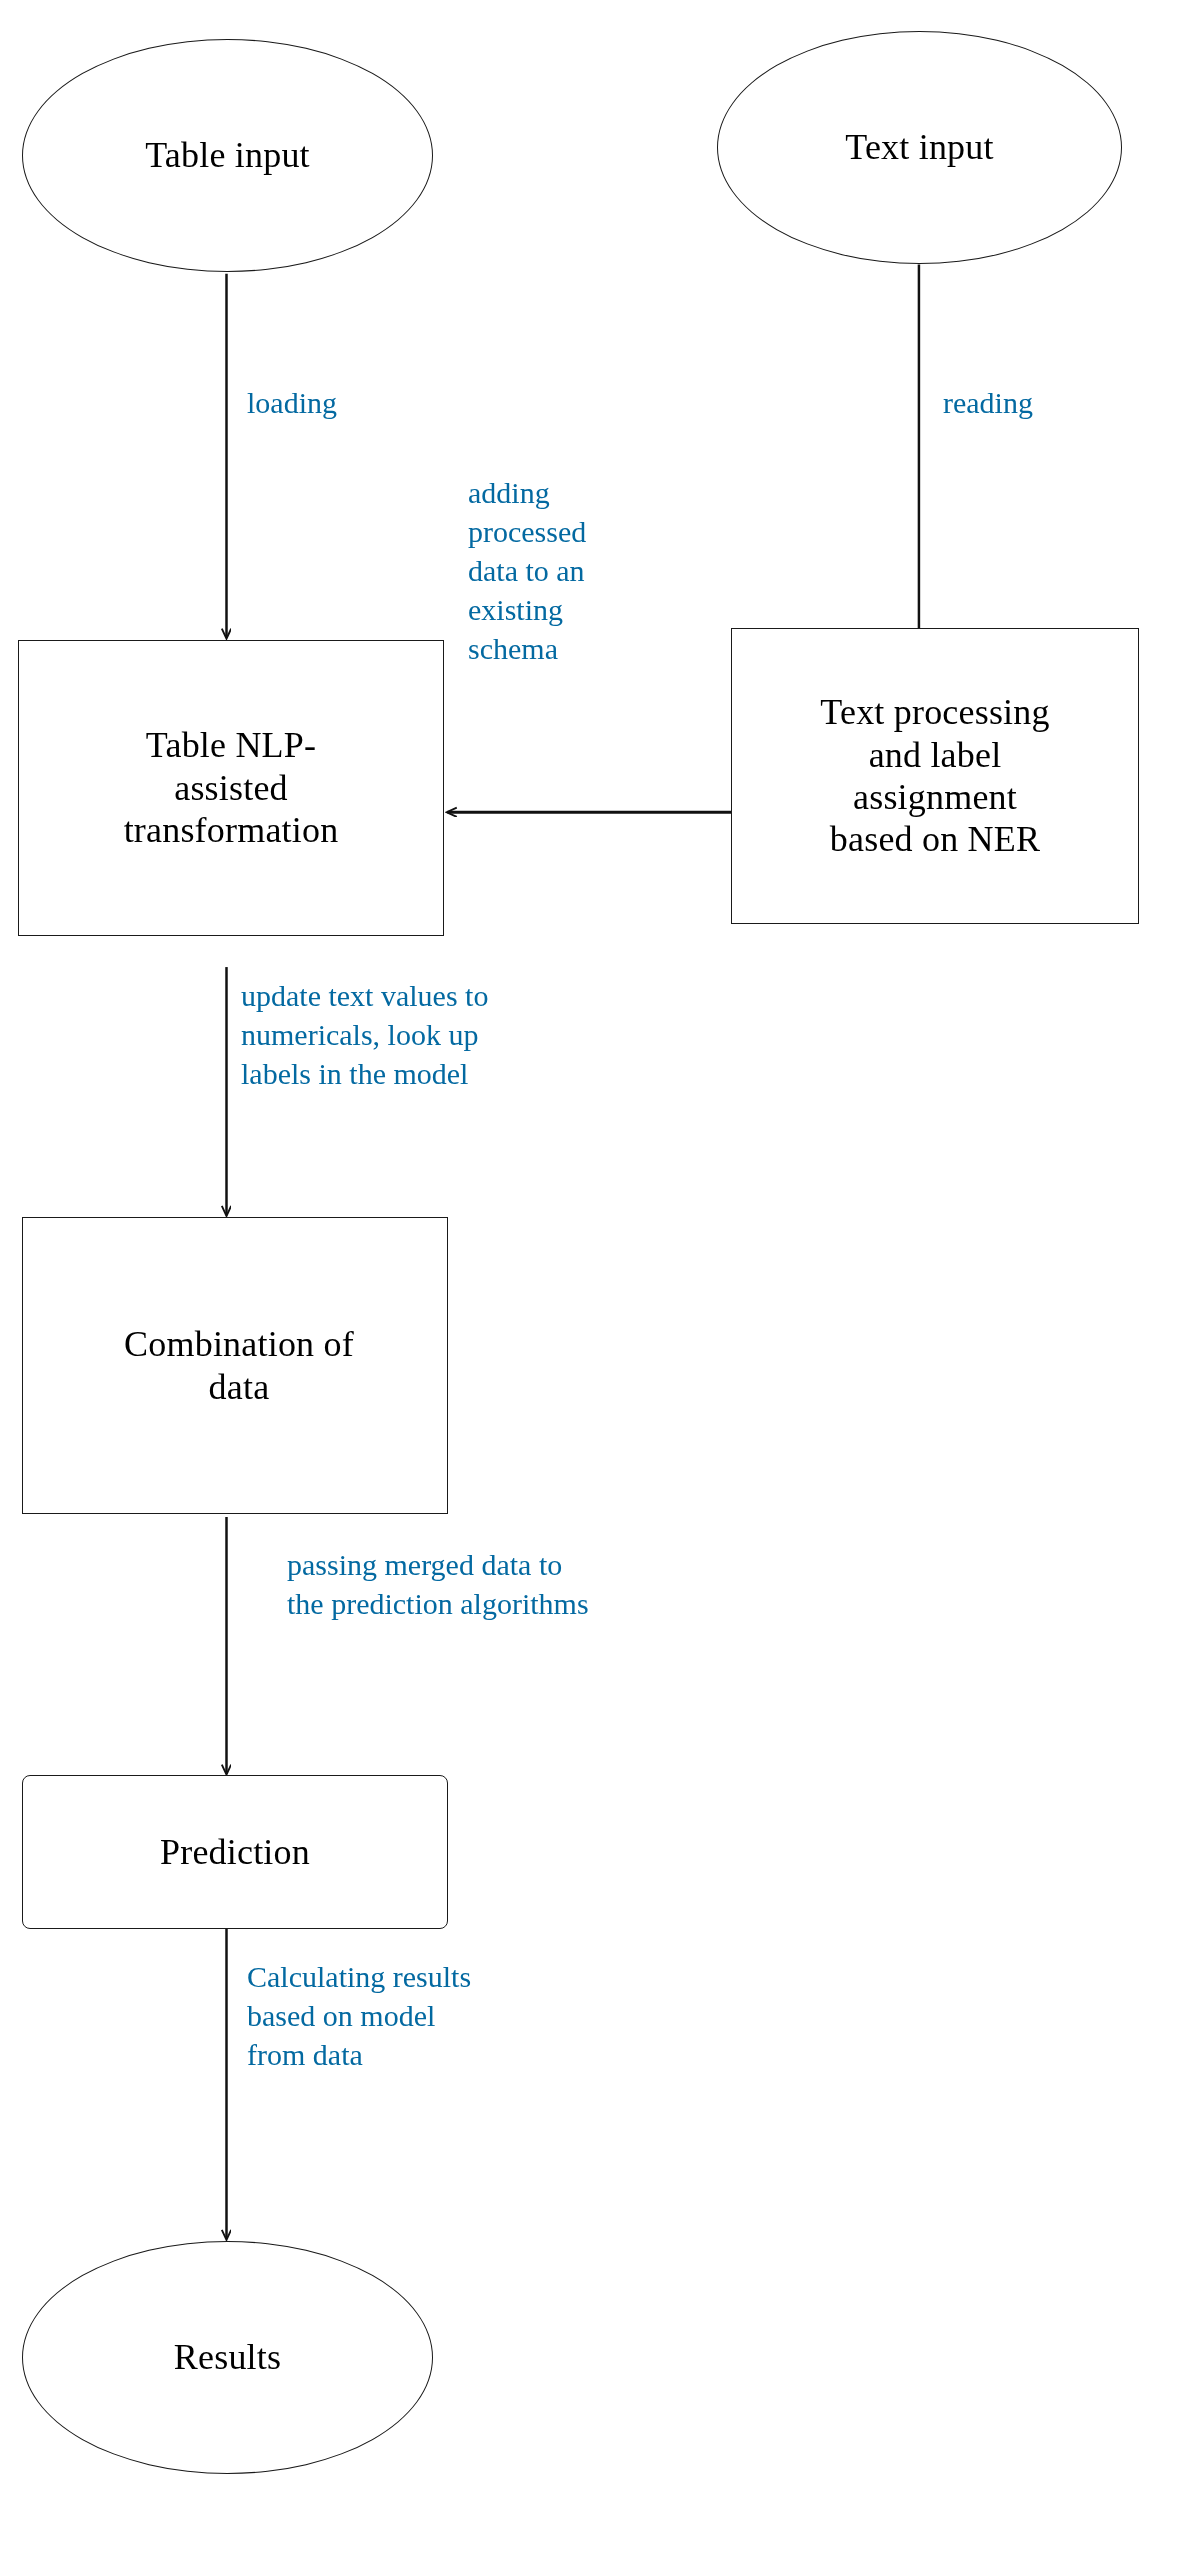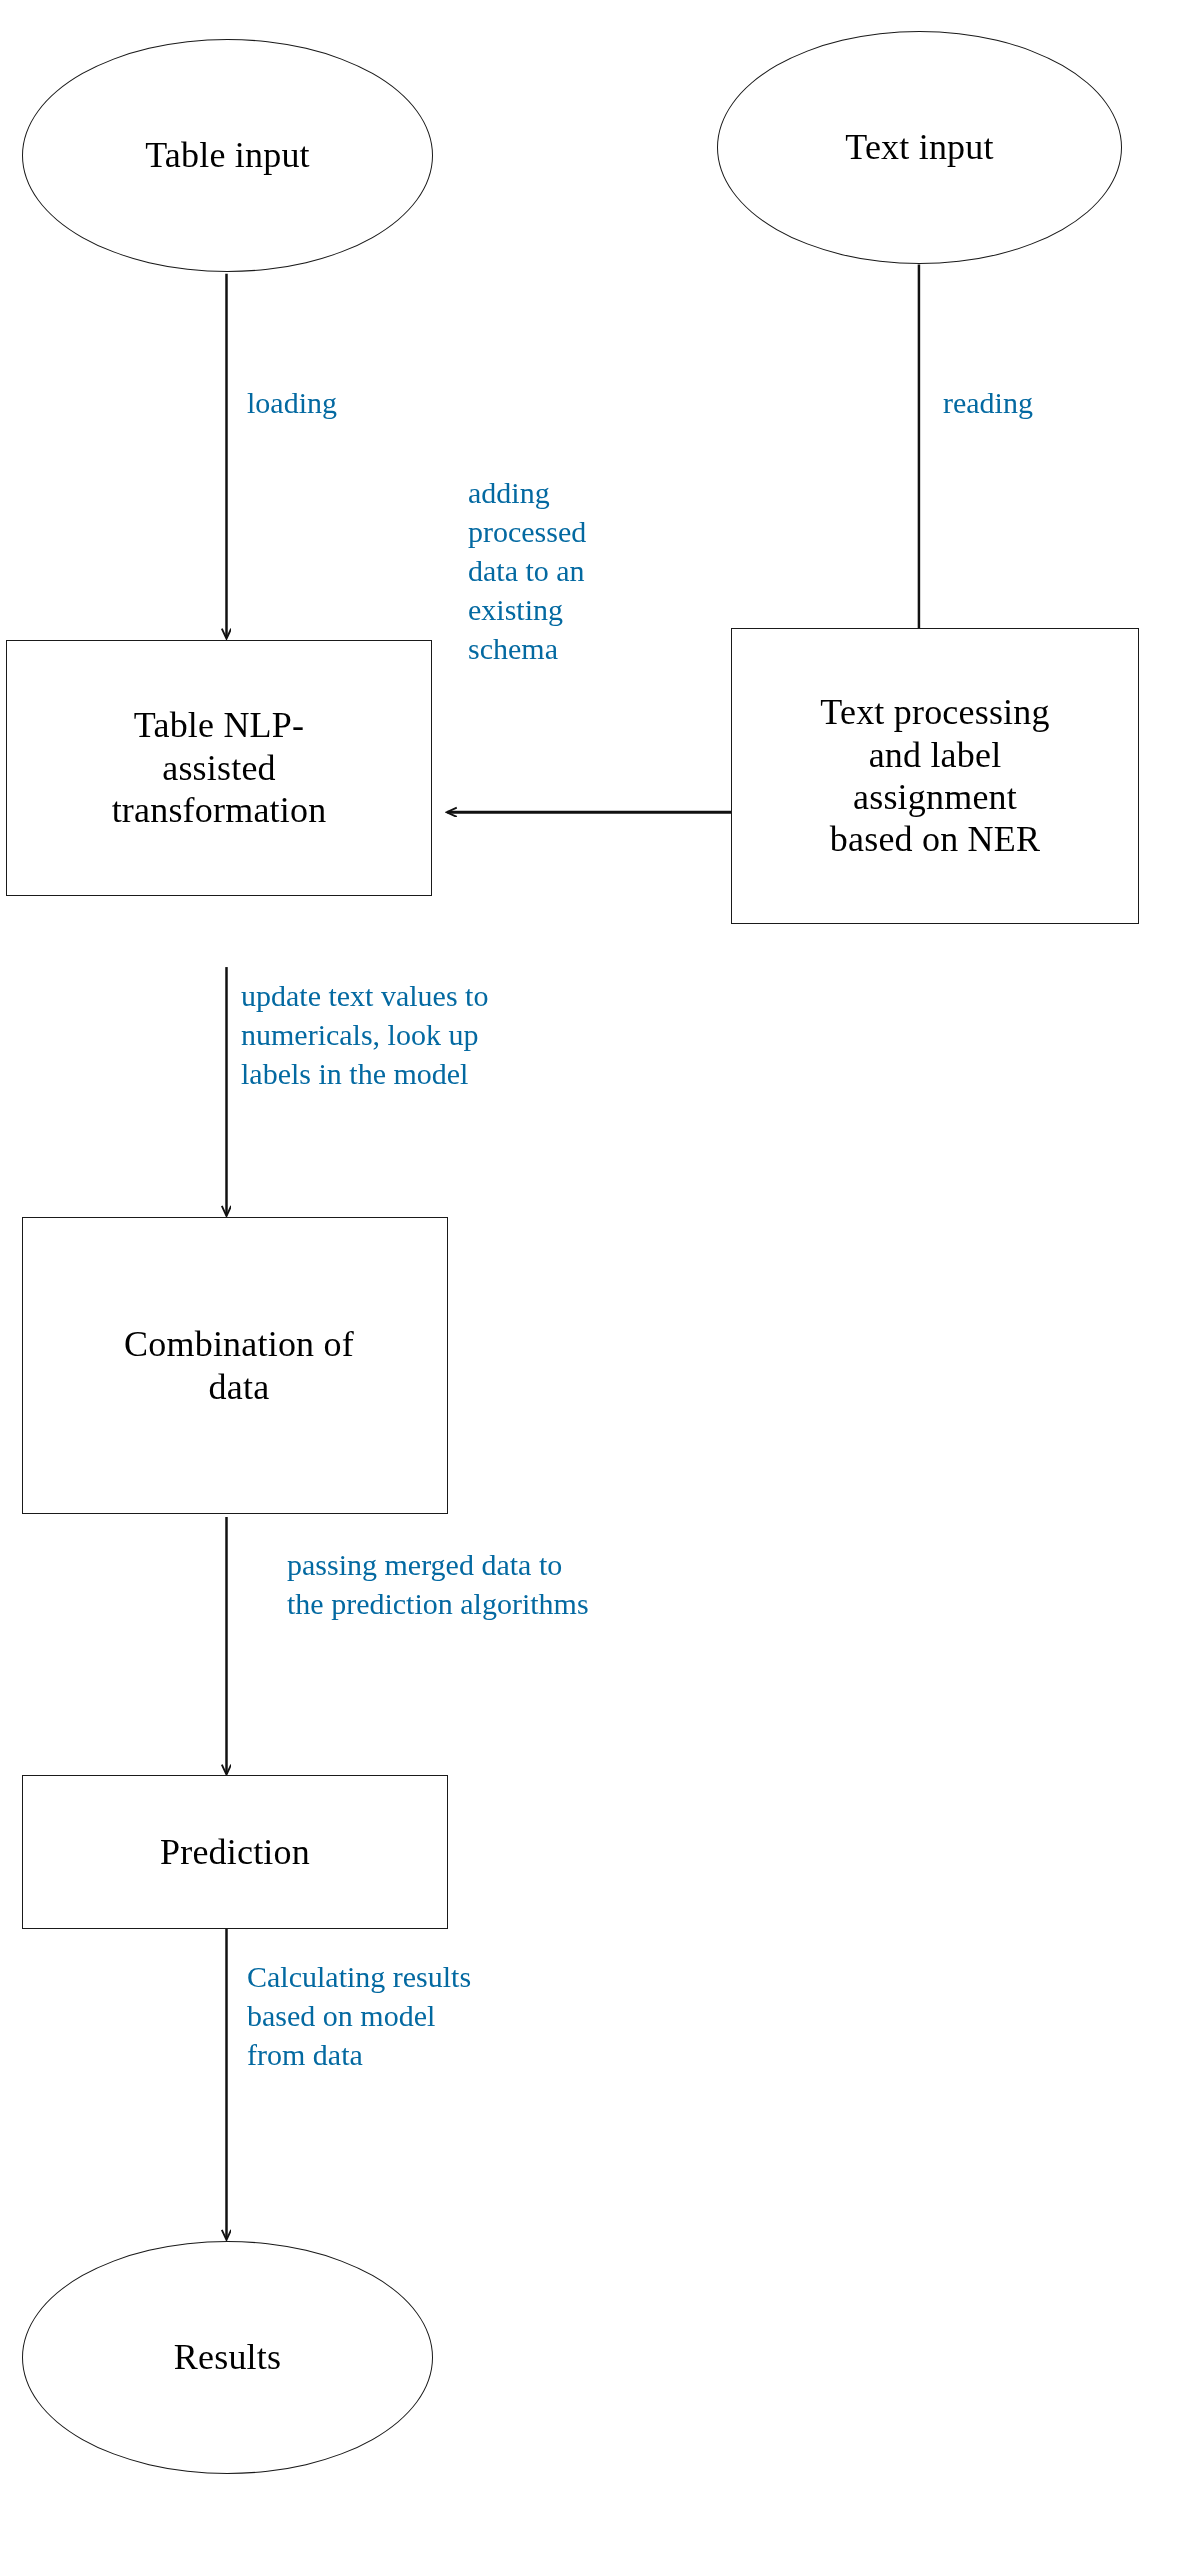--- a/index.html
+++ b/index.html
@@ -86,39 +86,39 @@
   </svg>
 
   <div class="node ellipse" style="left:22px; top:39px; width:411px; height:233px;">
     <span class="node-label">Table input</span>
   </div>
 
   <div class="node ellipse" style="left:717px; top:31px; width:405px; height:233px;">
     <span class="node-label">Text input</span>
   </div>
 
-  <div class="node rect" style="left:6px; top:640px; width:426px; height:256px;">
+  <div class="node rect" style="left:18px; top:640px; width:426px; height:296px;">
     <span class="node-label">Table NLP-
 assisted
 transformation</span>
   </div>
 
   <div class="node rect" style="left:731px; top:628px; width:408px; height:296px;">
     <span class="node-label">Text processing
 and label
 assignment
 based on NER</span>
   </div>
 
   <div class="node rect" style="left:22px; top:1217px; width:426px; height:297px;padding-left:8px;">
     <span class="node-label">Combination of
 data</span>
   </div>
 
-  <div class="node rect" style="left:22px; top:1775px; width:426px; height:154px;">
+  <div class="node rect" style="left:22px; top:1775px; width:426px; height:154px;border-radius:8px;">
     <span class="node-label">Prediction</span>
   </div>
 
   <div class="node ellipse" style="left:22px; top:2241px; width:411px; height:233px;">
     <span class="node-label">Results</span>
   </div>
 
   <div class="edge-label" style="left:247px; top:383px;">loading</div>
 
   <div class="edge-label" style="left:943px; top:383px;">reading</div>

